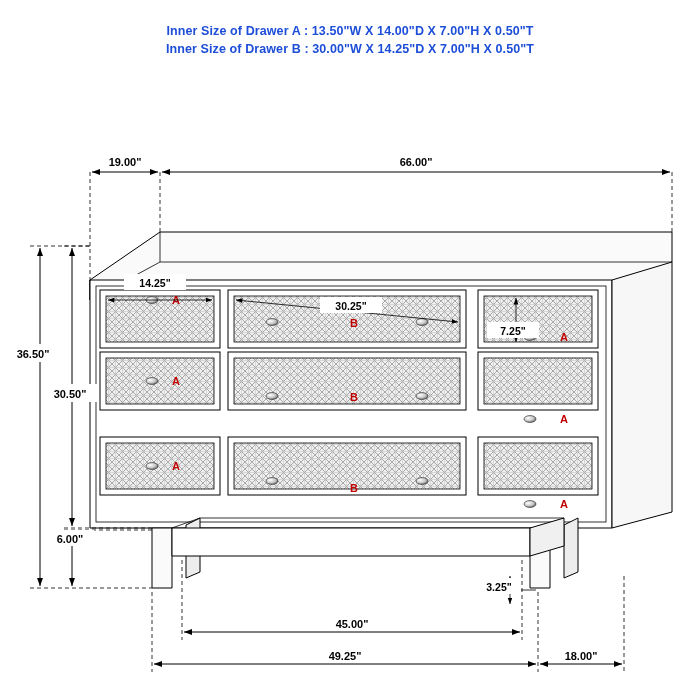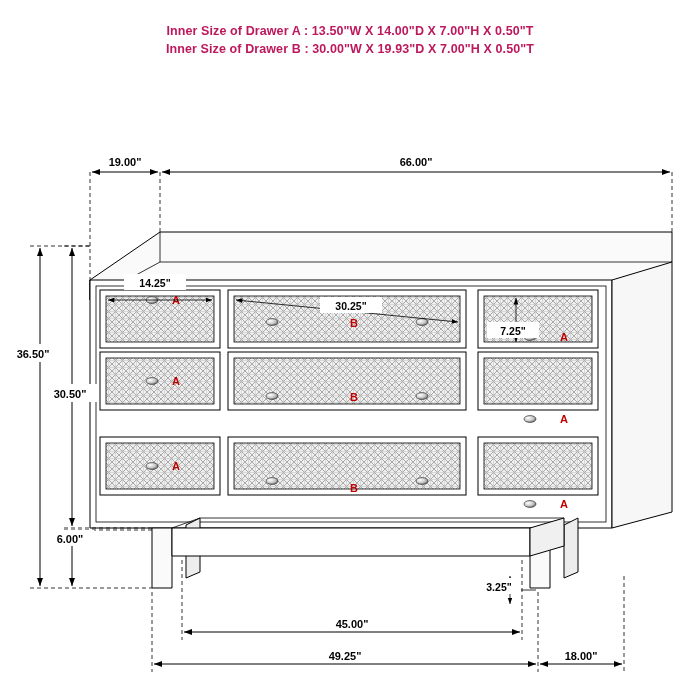--- a/index.html
+++ b/index.html
@@ -25,21 +25,21 @@
     top: 22px;
     left: 0;
     width: 700px;
     text-align: center;
   }
   .title-line {
     font-size: 12.5px;
     font-weight: bold;
     letter-spacing: 0.1px;
     line-height: 18px;
-    color: #be185d;
+    color: #1d4ed8;
   }
   svg.diagram {
     position: absolute;
     top: 0;
     left: 0;
   }
   .dim-label {
     font-size: 11px;
     font-weight: bold;
     fill: #000;
@@ -68,21 +68,21 @@
   .ext { stroke: #000; stroke-width: 0.8; fill: none; stroke-dasharray: 4 3; }
   .panel-top { fill: #fafafa; stroke: #000; stroke-width: 1; }
 </style>
 </head>
 <body>
 
 <div id="stage">
 
   <div class="title-block">
     <div class="title-line">Inner Size of Drawer A : 13.50"W X 14.00"D X 7.00"H X 0.50"T</div>
-    <div class="title-line">Inner Size of Drawer B : 30.00"W X 19.93"D X 7.00"H X 0.50"T</div>
+    <div class="title-line">Inner Size of Drawer B : 30.00"W X 14.25"D X 7.00"H X 0.50"T</div>
   </div>
 
   <svg class="diagram" width="700" height="700" viewBox="0 0 700 700">
     <defs>
       <marker id="arrEnd" markerWidth="9" markerHeight="9" refX="8" refY="3" orient="auto" markerUnits="strokeWidth">
         <path d="M0,0 L8,3 L0,6 z" fill="#000"></path>
       </marker>
       <marker id="arrStart" markerWidth="9" markerHeight="9" refX="0" refY="3" orient="auto" markerUnits="strokeWidth">
         <path d="M8,0 L0,3 L8,6 z" fill="#000"></path>
       </marker>

